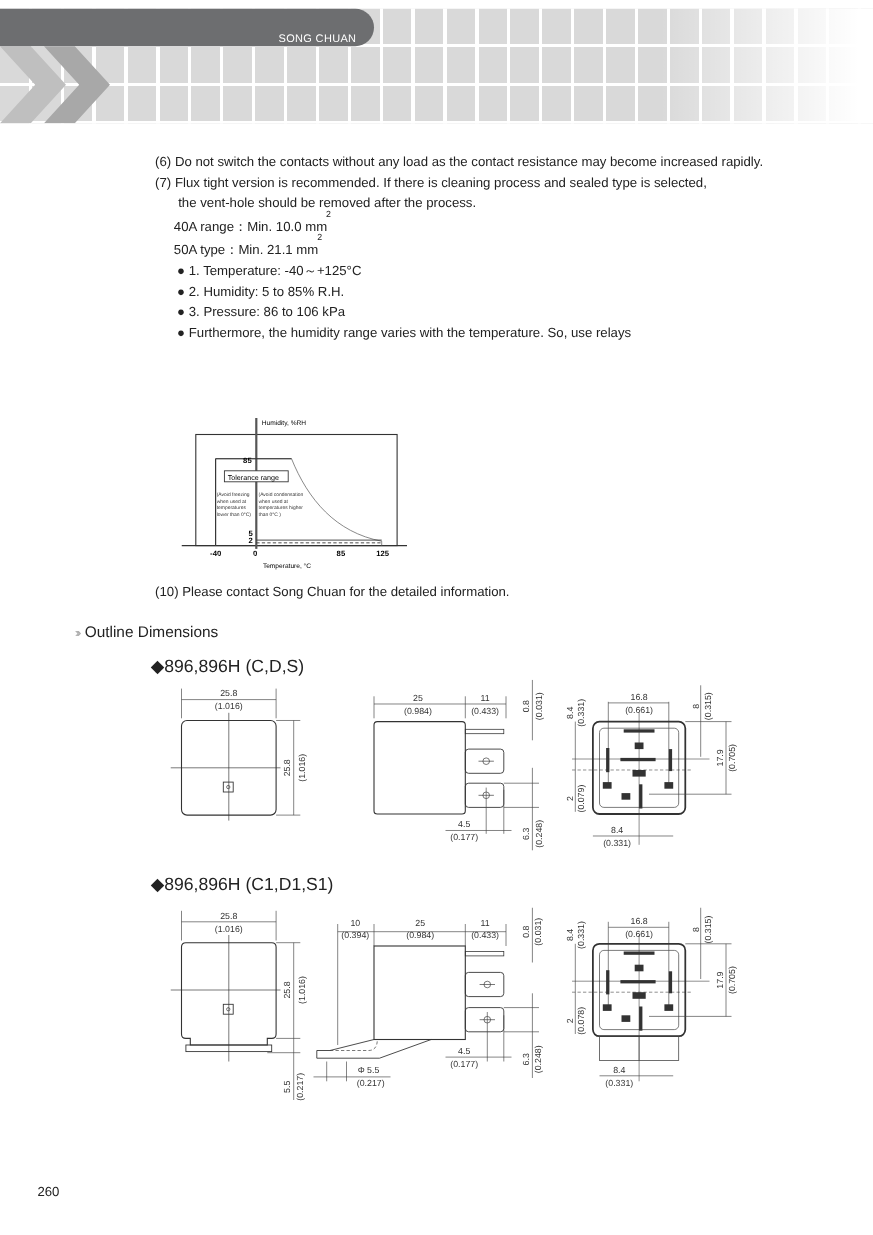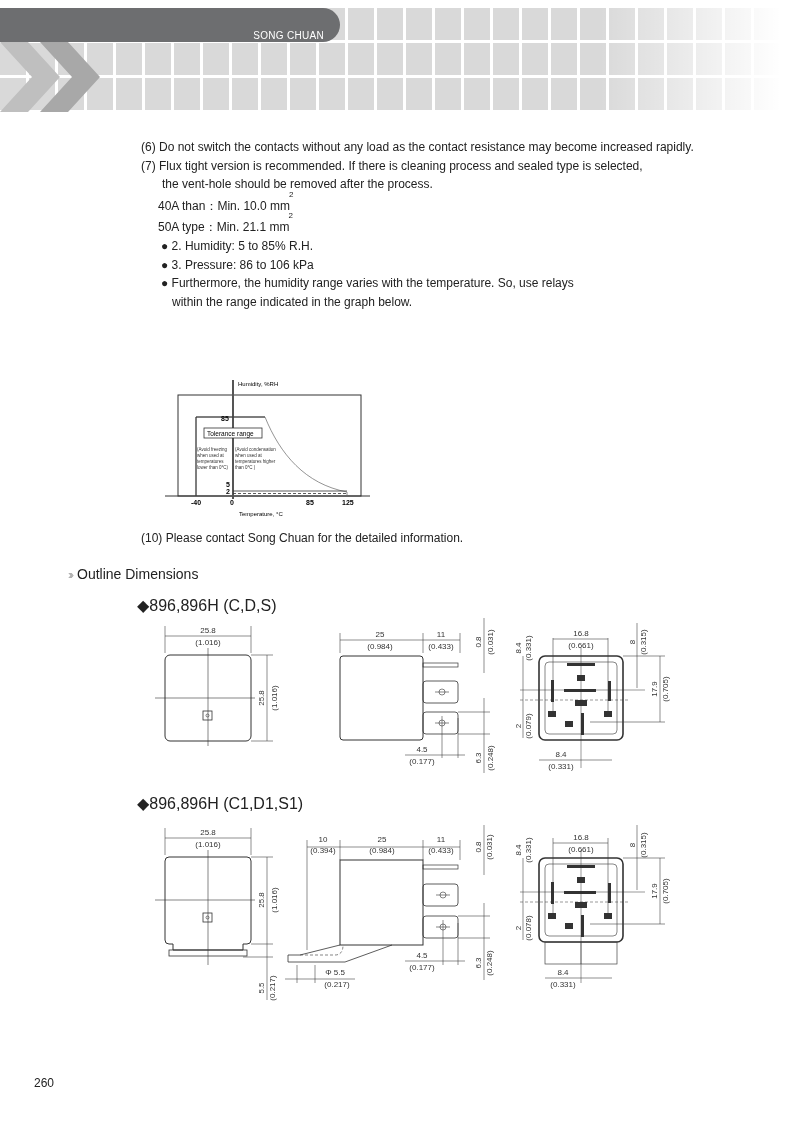--- a/index.html
+++ b/index.html
@@ -37,26 +37,26 @@
     <polygon points="40,0 68,0 100,35 68,70 40,70 72,35" fill="#a8a8a8"></polygon>
   </svg>
   <div class="tab"></div>
   <div class="brand">SONG CHUAN</div>
 </div>
 
 <div class="text" style="left:141px;top:138px;">
   <div class="line">(6) Do not switch the contacts without any load as the contact resistance may become increased rapidly.</div>
   <div class="line">(7) Flux tight version is recommended. If there is cleaning process and sealed type is selected,</div>
   <div class="line" style="padding-left:21px">the vent-hole should be removed after the process.</div>
-  <div class="line" style="padding-left:17px"><span>40A than：Min. 10.0 mm</span><sup class="s">2</sup></div>
+  <div class="line" style="padding-left:17px"><span>40A range：Min. 10.0 mm</span><sup class="s">2</sup></div>
   <div class="line" style="padding-left:17px"><span>50A type：Min. 21.1 mm</span><sup class="s">2</sup></div>
+  <div class="line" style="padding-left:20px">● 1. Temperature: -40～+125°C</div>
   <div class="line" style="padding-left:20px">● 2. Humidity: 5 to 85% R.H.</div>
   <div class="line" style="padding-left:20px">● 3. Pressure: 86 to 106 kPa</div>
   <div class="line" style="padding-left:20px">● Furthermore, the humidity range varies with the temperature. So, use relays</div>
-  <div class="line" style="padding-left:31px">within the range indicated in the graph below.</div>
 </div>
 
 <svg class="chart" viewBox="0 0 205 145">
   <rect x="13" y="21" width="183" height="101" fill="none" stroke="#333" stroke-width="1"></rect>
   <line x1="0" y1="122" x2="205" y2="122" stroke="#333" stroke-width="1"></line>
   <line x1="68" y1="6" x2="68" y2="125" stroke="#555" stroke-width="2"></line>
   <path d="M31,122 L31,43 L100,43 C115,80 140,110 182,118 L182,122" fill="none" stroke="#666" stroke-width="0.7"></path>
   <line x1="31" y1="43" x2="31" y2="122" stroke="#333" stroke-width="1"></line>
   <line x1="31" y1="43" x2="100" y2="43" stroke="#333" stroke-width="1"></line>
   <line x1="68" y1="117" x2="182" y2="117" stroke="#333" stroke-width="0.8"></line>

